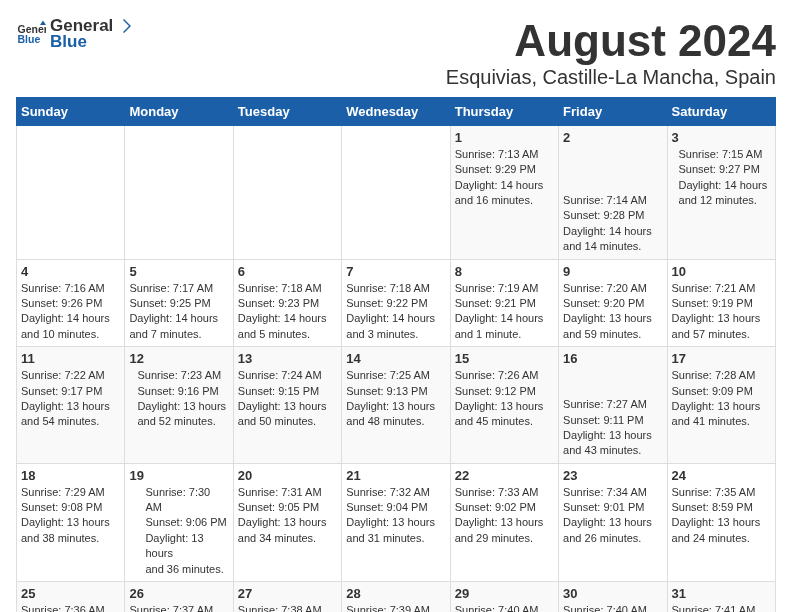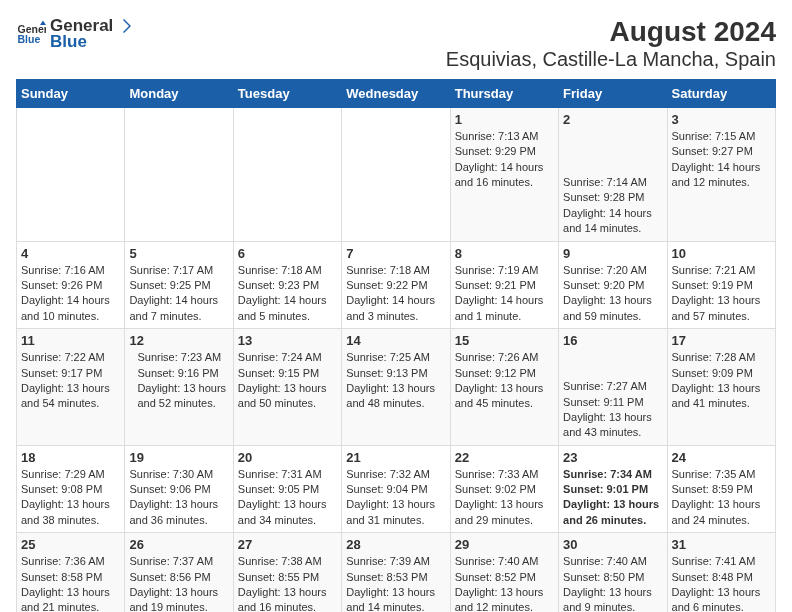--- a/index.html
+++ b/index.html
@@ -22,21 +22,21 @@
       gap: 4px;
     }
     .logo-icon {
       width: 30px;
       height: 30px;
     }
     .title-section {
       text-align: right;
     }
     .main-title {
-      font-size: 28px;
+      font-size: 44px;
       font-weight: bold;
       color: #333;
     }
     .subtitle {
       font-size: 20px;
       color: #333;
     }
     .calendar {
       width: 100%;
       border-collapse: collapse;
@@ -136,21 +136,21 @@
         </td>
         <td>
           <span class="day-number">2</span>
           <div class="day-info" style="white-space: pre-line; margin-top: 48px;">Sunrise: 7:14 AM
 Sunset: 9:28 PM
 Daylight: 14 hours
 and 14 minutes.</div>
         </td>
         <td>
           <span class="day-number">3</span>
-          <div class="day-info" style="white-space: pre-line;">Sunrise: 7:15 AM
+          <div class="day-info" style="white-space: pre-line; margin-left: 7px;">Sunrise: 7:15 AM
 Sunset: 9:27 PM
 Daylight: 14 hours
 and 12 minutes.</div>
         </td>
       </tr>
       <tr>
         <td>
           <span class="day-number">4</span>
           <div class="day-info" style="white-space: pre-line;">Sunrise: 7:16 AM
 Sunset: 9:26 PM
@@ -254,21 +254,21 @@
       <tr>
         <td>
           <span class="day-number">18</span>
           <div class="day-info" style="white-space: pre-line;">Sunrise: 7:29 AM
 Sunset: 9:08 PM
 Daylight: 13 hours
 and 38 minutes.</div>
         </td>
         <td>
           <span class="day-number">19</span>
-          <div class="day-info" style="white-space: pre-line;">Sunrise: 7:30 AM
+          <div class="day-info" style="white-space: pre-line; margin-left: 16px;">Sunrise: 7:30 AM
 Sunset: 9:06 PM
 Daylight: 13 hours
 and 36 minutes.</div>
         </td>
         <td>
           <span class="day-number">20</span>
           <div class="day-info" style="white-space: pre-line;">Sunrise: 7:31 AM
 Sunset: 9:05 PM
 Daylight: 13 hours
 and 34 minutes.</div>
@@ -282,21 +282,21 @@
         </td>
         <td>
           <span class="day-number">22</span>
           <div class="day-info" style="white-space: pre-line;">Sunrise: 7:33 AM
 Sunset: 9:02 PM
 Daylight: 13 hours
 and 29 minutes.</div>
         </td>
         <td>
           <span class="day-number">23</span>
-          <div class="day-info" style="white-space: pre-line; font-weight: bold;">Sunrise: 7:34 AM
+          <div class="day-info" style="white-space: pre-line;">Sunrise: 7:34 AM
 Sunset: 9:01 PM
 Daylight: 13 hours
 and 26 minutes.</div>
         </td>
         <td>
           <span class="day-number">24</span>
           <div class="day-info" style="white-space: pre-line;">Sunrise: 7:35 AM
 Sunset: 8:59 PM
 Daylight: 13 hours
 and 24 minutes.</div>

